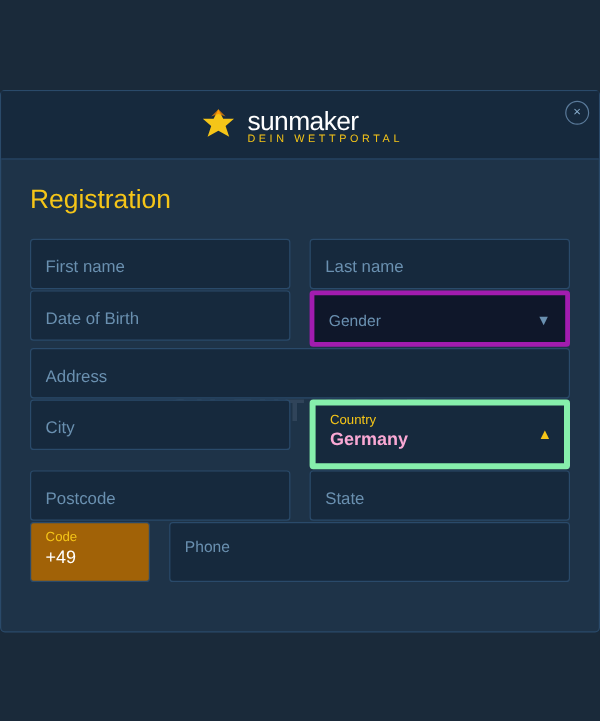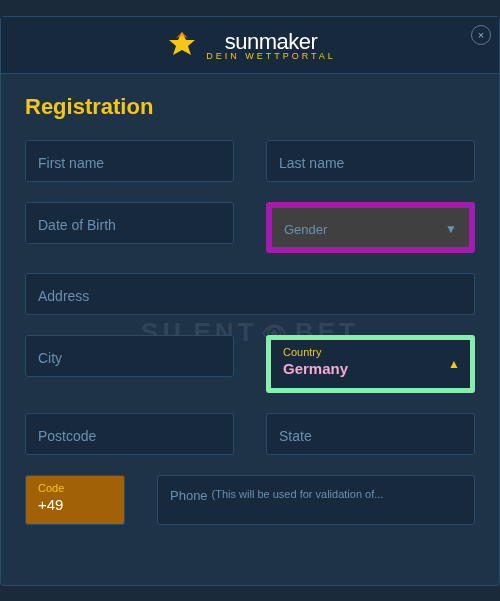--- a/index.html
+++ b/index.html
@@ -58,21 +58,20 @@
       color: #f5c518;
       text-align: center;
       letter-spacing: 3px;
       display: block;
       margin-top: -4px;
     }
 
     .logo-group {
       display: flex;
       flex-direction: column;
-      align-items: center;
     }
 
     .close-btn {
       position: absolute;
       top: 8px;
       right: 8px;
       width: 20px;
       height: 20px;
       border: 1px solid #5a7a9a;
       border-radius: 50%;
@@ -85,28 +84,28 @@
       background: transparent;
     }
 
     .modal-body {
       padding: 20px 24px;
     }
 
     .page-title {
       color: #f5c518;
       font-size: 22px;
-      font-weight: bold;
+      font-weight: normal;
       margin-bottom: 20px;
     }
 
     .form-row {
       display: flex;
-      gap: 32px;
-      margin-bottom: 20px;
+      gap: 16px;
+      margin-bottom: 1px;
     }
 
     .form-field {
       flex: 1;
       position: relative;
     }
 
     .form-field.full-width {
       flex: 1 1 100%;
     }
@@ -154,22 +153,22 @@
       right: 10px;
       top: 50%;
       transform: translateY(-50%);
       color: #f5c518;
       font-size: 12px;
     }
 
     .gender-field {
       flex: 1;
       position: relative;
-      background: #404040;
-      border: 6px solid #a21caf;
+      background: #0f172a;
+      border: 4px solid #a21caf;
       border-radius: 3px;
       padding: 14px 12px 10px 12px;
       cursor: pointer;
       display: flex;
       align-items: center;
       justify-content: space-between;
     }
 
     .gender-label {
       color: #6a90b0;
@@ -328,19 +327,18 @@
 
       <div class="form-row">
         <div class="form-field" style="flex: 0 0 100px;">
           <div class="code-field">
             <span class="code-label-small">Code</span>
             <span class="code-value">+49</span>
           </div>
         </div>
         <div class="phone-field">
           <span class="phone-label">Phone</span>
-          <span class="phone-subtext">(This will be used for validation of...</span>
         </div>
       </div>
 
     </div>
   </div>
 </div>
 
 </body></html>

